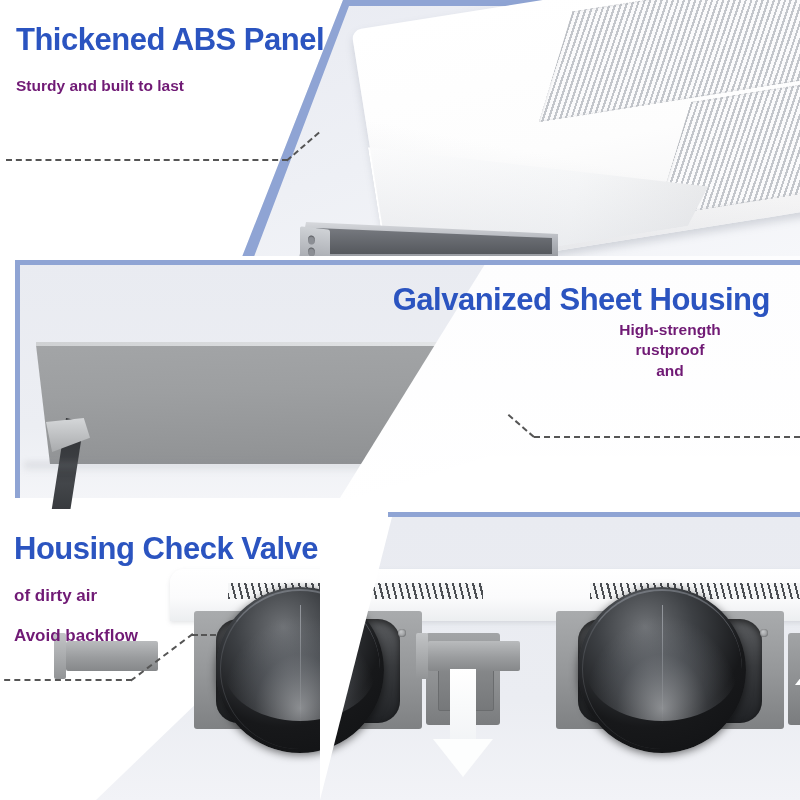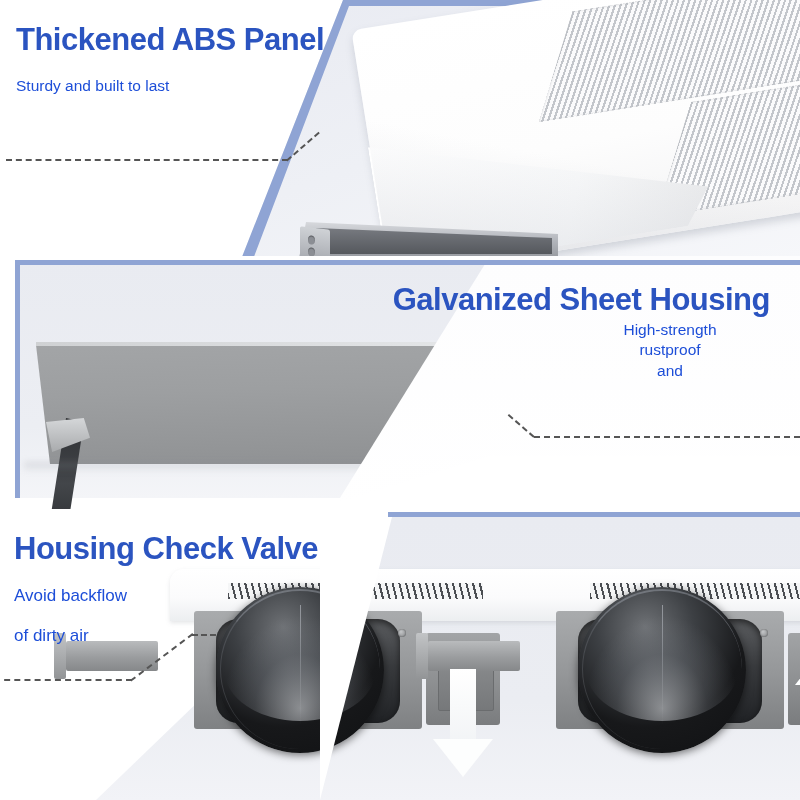--- a/index.html
+++ b/index.html
@@ -12,22 +12,22 @@
   #page{ position:relative; width:672px; height:800px; background:#ffffff; }
 
   
   .feat-title{
     font-weight:bold;
     color:var(--brand,#2b54c0);
     letter-spacing:-0.5px;
     white-space:nowrap;
   }
   .feat-sub{
-    font-weight:normal;
-    color:#1d4ed8;
+    font-weight:bold;
+    color:#701a75;
     line-height:1.32;
   }
 
   
   .dash-h{
     position:absolute;
     border-top:2px dashed #555;
     height:0;
   }
   .dash-d{ position:absolute; transform-origin:0 0; border-top:2px dashed #555; height:0; }
@@ -426,22 +426,22 @@
       <div id="arrow-up-wrap">
         <div class="arrow-head" style="left:-1px;top:0;border-left:29px solid transparent;border-right:29px solid transparent;border-bottom:38px solid #fdfefe;"></div>
 
       </div>
     </div>
 
     <div id="p3-white-wedge"></div>
 
     <div id="p3-text">
       <div class="feat-title">Housing Check Valve</div>
+      <div class="feat-sub">of dirty air</div>
       <div class="feat-sub">Avoid backflow</div>
-      <div class="feat-sub">of dirty air</div>
     </div>
 
     <div id="p3-dash-line"></div>
     <div id="p3-dash-diag"></div>
     <div id="p3-dash-tip"></div>
   </section>
 
 </div>
 
 </body></html>

